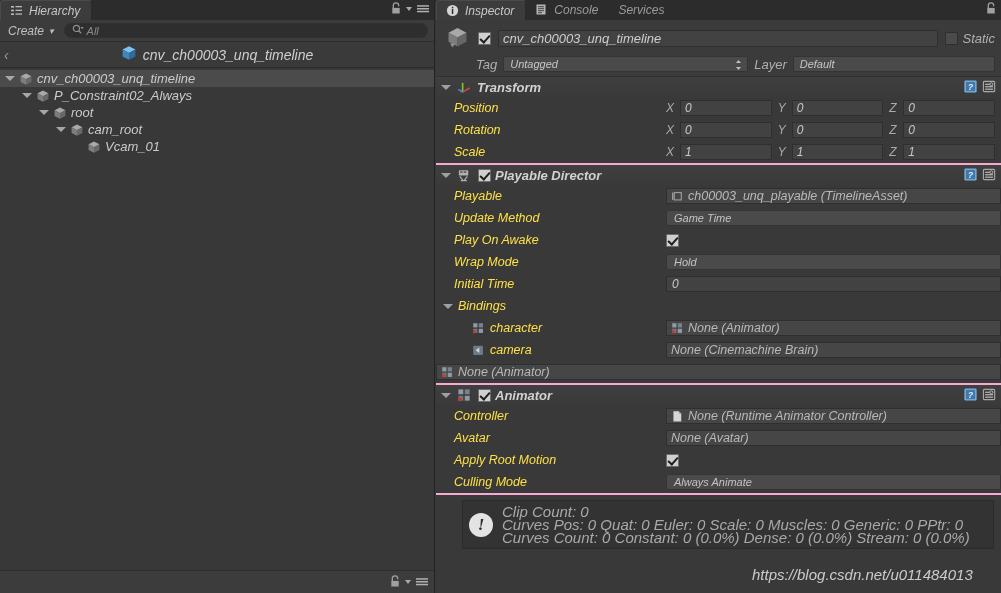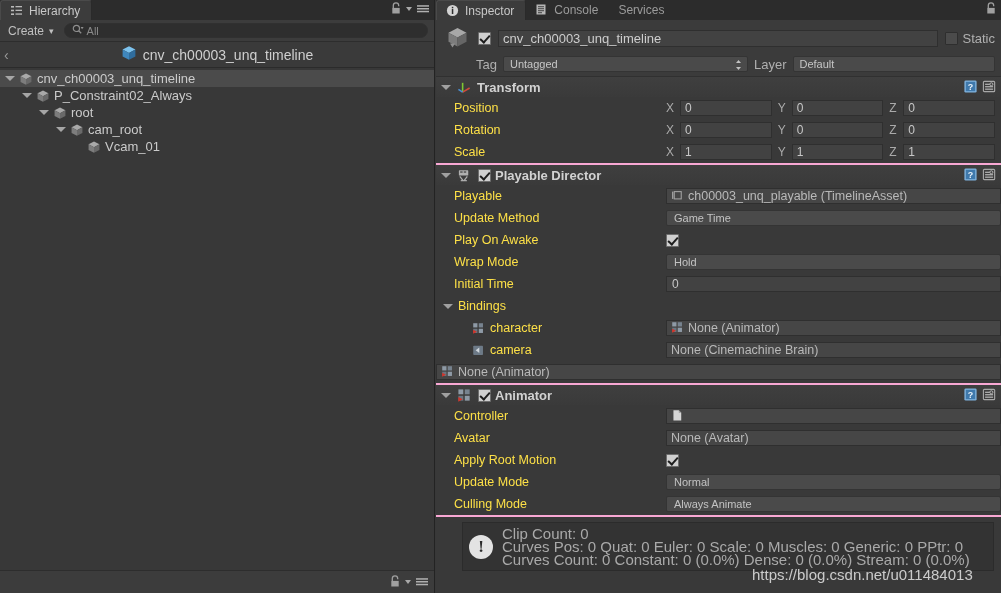--- a/index.html
+++ b/index.html
@@ -4,21 +4,21 @@
 <style>
   * { box-sizing: border-box; margin: 0; padding: 0; }
   html, body {
     width: 1001px; height: 593px;
     background: #383838;
     font-family: "Liberation Sans", sans-serif;
     font-size: 12px;
     color: #b7b7b7;
     overflow: hidden;
   }
-  #root { position: relative; width: 1001px; height: 593px; }
+  #root { position: relative; width: 1001px; height: 593px; font-style: italic; }
 
   
   .panel { position: absolute; overflow: hidden; }
   .tabbar {
     height: 20px; background: #2c2c2c;
     display: flex; align-items: flex-end; position: relative;
   }
   .tab {
     height: 20px; display: flex; align-items: center; gap: 5px;
     padding: 0 11px 0 9px; font-size: 12px; color: #9b9b9b;
@@ -126,21 +126,21 @@
   .vec3 { display: flex; align-items: center; flex: 1; gap: 0; }
   .vec3 .axis { width: 14px; flex: 0 0 14px; color: #aaaaaa; font-size: 12px; text-align: left; }
   .field {
     height: 16px; background: #424242; border: 1px solid #2f2f2f;
     color: #c8c8c8; font-size: 12px; padding: 0 4px; display: flex; align-items: center;
     overflow: hidden; white-space: nowrap;
   }
   .vec3 .field { flex: 1; margin-right: 6px; }
   .objfield {
     height: 16px; background: #464646; border: 1px solid #2f2f2f;
-    color: #b9b9b9; font-size: 12.5px; padding: 0 4px; display: flex; 
+    color: #b9b9b9; font-size: 12.5px; padding: 0 4px; display: flex; align-items: center;
     gap: 4px; flex: 1; margin-right: 0; white-space: nowrap; overflow: hidden;
   }
   .enumfield {
     height: 16px; background: #4a4a4a; border: 1px solid #343434; border-radius: 2px;
     color: #c3c3c3; font-size: 11px; padding: 0 4px 0 7px; display: flex; align-items: center;
     flex: 1;
   }
   .plainfield {
     height: 16px; background: #424242; border: 1px solid #2f2f2f;
     color: #c8c8c8; font-size: 12px; padding: 0 5px; display: flex; align-items: center; flex: 1;
@@ -639,43 +639,36 @@
               </div>
             </div>
             <div class="prop-row">
               <div class="prop-label"><span>Controller</span></div>
               <div class="prop-val">
                 <div class="objfield">
                   <span style="display: inline-block; width: 13px; height: 13px; flex: 0 0 13px; line-height: 0;"><svg width="13" height="13" viewBox="0 0 16 16">
                       <path d="M3 1.6 L9.6 1.6 L12.6 4.6 L12.6 14 L3 14 Z" fill="#d6d6d6"></path>
                       <path d="M9.6 1.6 L9.6 4.6 L12.6 4.6 Z" fill="#9a9a9a"></path>
                     </svg></span>
+                  <span>None (Runtime Animator Controller)</span>
                 </div>
               </div>
             </div>
             <div class="prop-row">
               <div class="prop-label"><span>Avatar</span></div>
               <div class="prop-val">
                 <div class="objfield">
                   <span>None (Avatar)</span>
                 </div>
               </div>
             </div>
             <div class="prop-row">
               <div class="prop-label"><span>Apply Root Motion</span></div>
               <div class="prop-val">
                 <span class="chk on"></span>
-              </div>
-            </div>
-            <div class="prop-row">
-              <div class="prop-label"><span>Update Mode</span></div>
-              <div class="prop-val">
-                <div class="enumfield">
-                  <span>Normal</span>
-                </div>
               </div>
             </div>
             <div class="prop-row">
               <div class="prop-label"><span>Culling Mode</span></div>
               <div class="prop-val">
                 <div class="enumfield">
                   <span>Always Animate</span>
                 </div>
               </div>
             </div>

